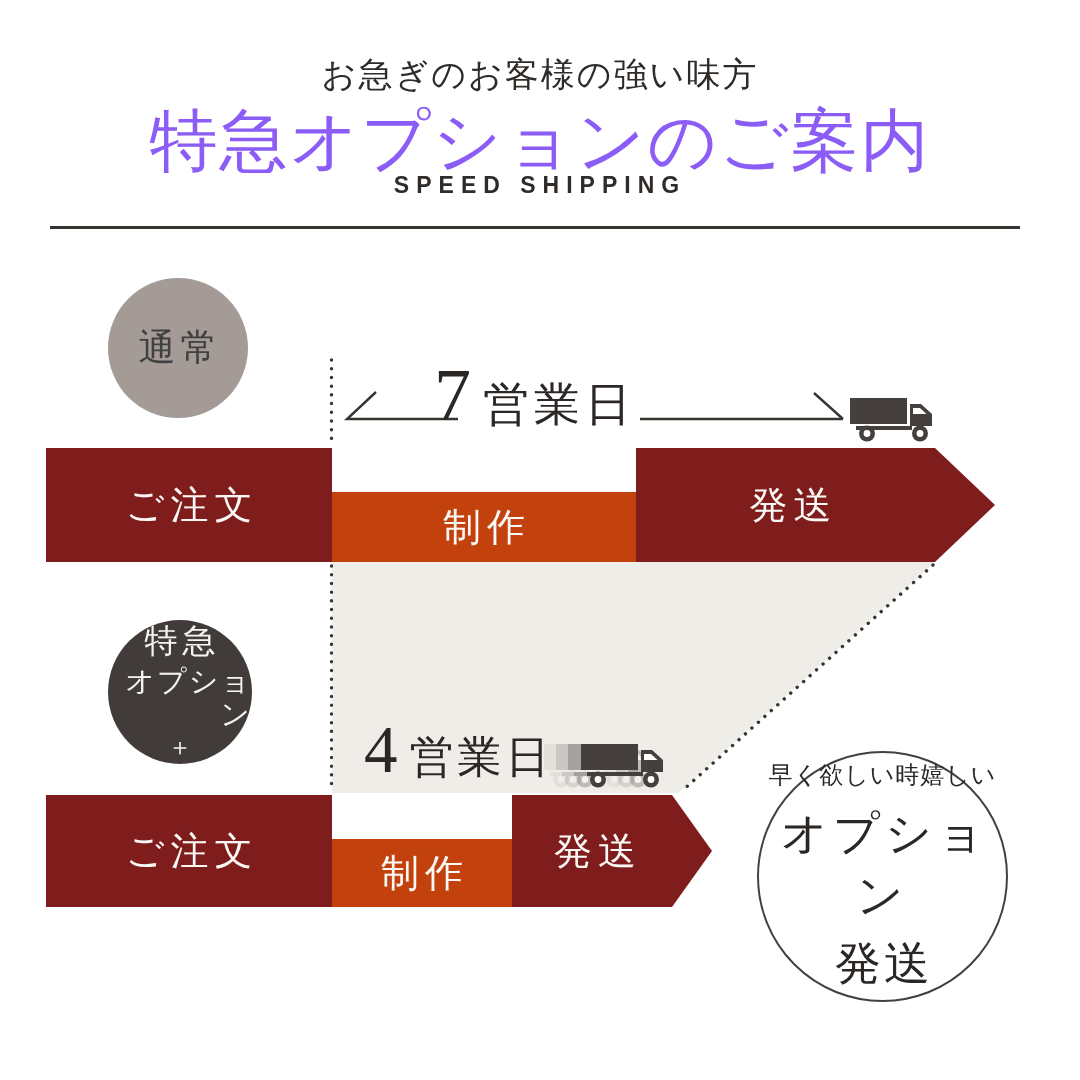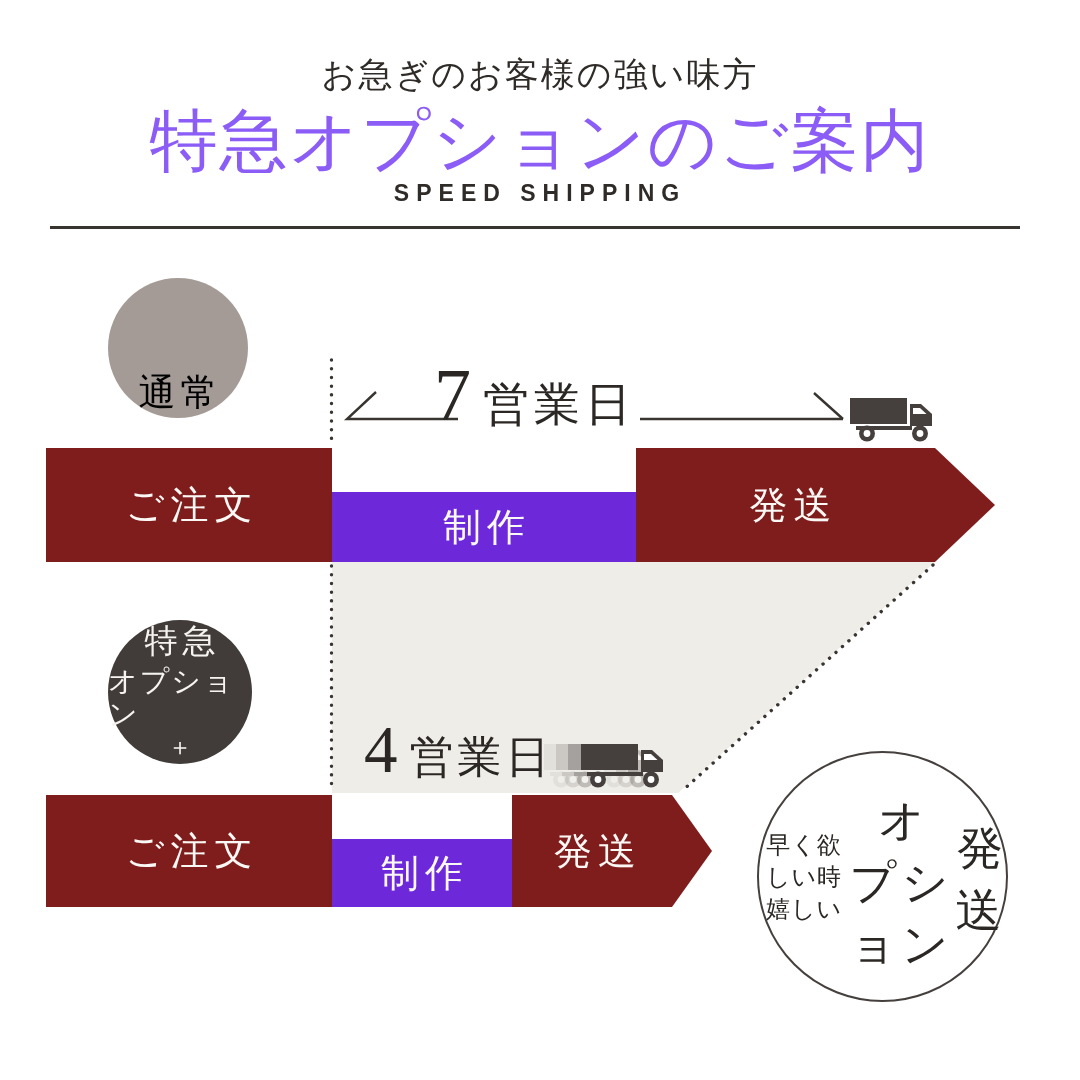--- a/index.html
+++ b/index.html
@@ -11,50 +11,50 @@
     color:#332f2c;
     border-radius:9px;
   }
   .abs { position:absolute; }
 
   
   .subtitle { top:52px; left:0; width:100%; text-align:center;
     font-size:34px; letter-spacing:2px; color:#2f2b28; }
   .title { top:96px; left:0; width:100%; text-align:center;
     font-size:68px; font-weight:500; letter-spacing:2px; color:#8b5cf6; }
-  .tagline { top:180px; left:0; width:100%; text-align:center;
+  .tagline { top:172px; left:0; width:100%; text-align:center;
     font-family:"Liberation Sans","DejaVu Sans",sans-serif;
     font-size:23px; font-weight:600; letter-spacing:7px; color:#2f2b28; }
   .rule { left:50px; top:226px; width:970px; height:3px; background:#38342f; }
 
   
   .badge-normal { left:108px; top:278px; width:140px; height:140px;
     border-radius:50%; background:#a49b97;
-    display:flex; align-items:flex-end; justify-content:center;
-    font-size:37px; letter-spacing:5px; color:#000000; text-indent:5px; }
+    display:flex; align-items:center; justify-content:center;
+    font-size:37px; letter-spacing:5px; color:#404040; text-indent:5px; }
   .badge-express { left:108px; top:620px; width:144px; height:144px;
     border-radius:50%; background:#413c39;
     display:flex; flex-direction:column; align-items:center; justify-content:center;
-    color:#f6f4f1; text-align:left; line-height:1.15; }
+    color:#f6f4f1; text-align:right; line-height:1.15; }
   .badge-express .l1 { font-size:33px; letter-spacing:5px; text-indent:5px; }
   .badge-express .l2 { font-size:29px; letter-spacing:2px; margin-top:4px; }
   .badge-express .l3 { font-size:24px; margin-top:2px; }
 
   
   .beige { left:332px; top:562px; width:603px; height:231px; background:#efede8;
     clip-path:polygon(0 0, 100% 0, 57.4% 100%, 0 100%); z-index:1; }
 
   
   .bar { display:flex; z-index:2; }
   .bar .seg { display:flex; align-items:center; justify-content:center;
     font-size:38px; letter-spacing:6px; text-indent:6px; color:#faf8f5; }
   .bar1 { left:46px; top:448px; width:949px; height:114px; }
   .bar2 { left:46px; top:795px; width:666px; height:112px; }
   .seg-dark  { background:#7f1d1d; }
-  .seg-taupe { background:#6d28d9;margin-top:44px; }
+  .seg-taupe { background:#c2410c;margin-top:44px; }
   .bar1 .s1 { width:286px; } .bar1 .s2 { width:304px; }
   .bar1 .s3 { width:359px;
     clip-path:polygon(0 0, calc(100% - 60px) 0, 100% 50%, calc(100% - 60px) 100%, 0 100%);
     padding-right:50px; }
   .bar2 .s1 { width:286px; } .bar2 .s2 { width:180px; }
   .bar2 .s3 { width:200px;
     clip-path:polygon(0 0, calc(100% - 40px) 0, 100% 50%, calc(100% - 40px) 100%, 0 100%);
     padding-right:34px; }
 
   
@@ -69,21 +69,21 @@
   
   .overlay { left:0; top:0; width:1080px; height:1080px; z-index:3; pointer-events:none; }
 
   
   .truck-normal { left:850px; top:395px; z-index:4; }
   .truck-speed  { left:544px; top:741px; z-index:4; }
 
   
   .speed-circle { left:757px; top:751px; width:251px; height:251px;
     border:2px solid #45403d; border-radius:50%; background:#ffffff;
-    display:flex; flex-direction:row; align-items:center; justify-content:center;
+    display:flex; flex-direction:column; align-items:center; justify-content:center;
     text-align:center; color:#2b2725; z-index:2; }
   .speed-circle .sl1 { font-size:24px; letter-spacing:1px; }
   .speed-circle .sl2 { font-size:46px; letter-spacing:5px; text-indent:5px; margin-top:12px; }
   .speed-circle .sl3 { font-size:46px; letter-spacing:3px; text-indent:3px; margin-top:6px; }
 </style>
 </head>
 <body>
 
 <div id="canvas">
 

